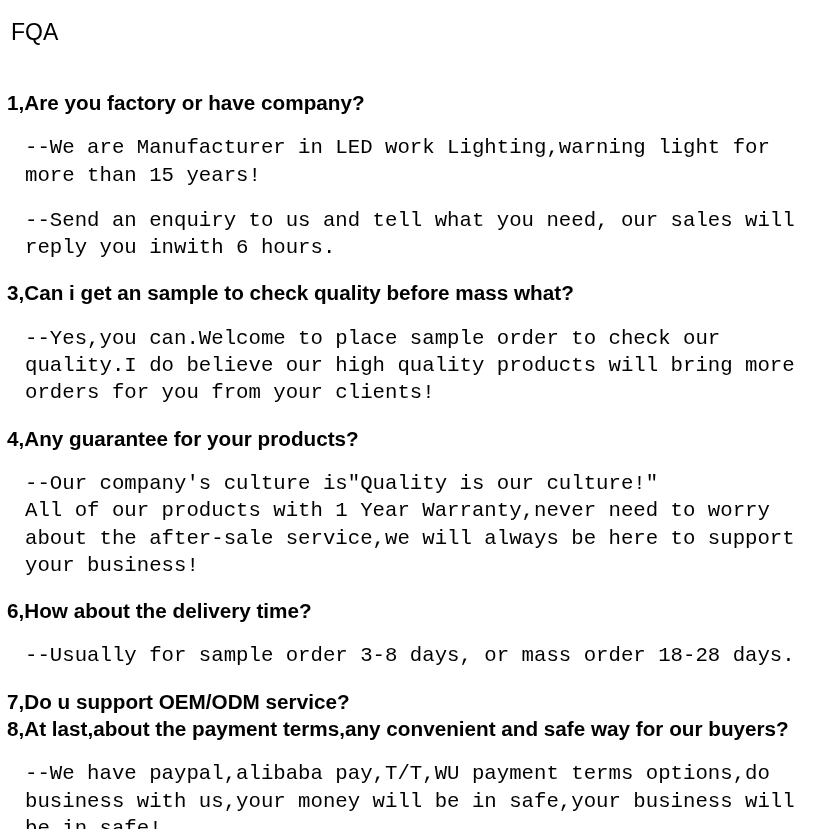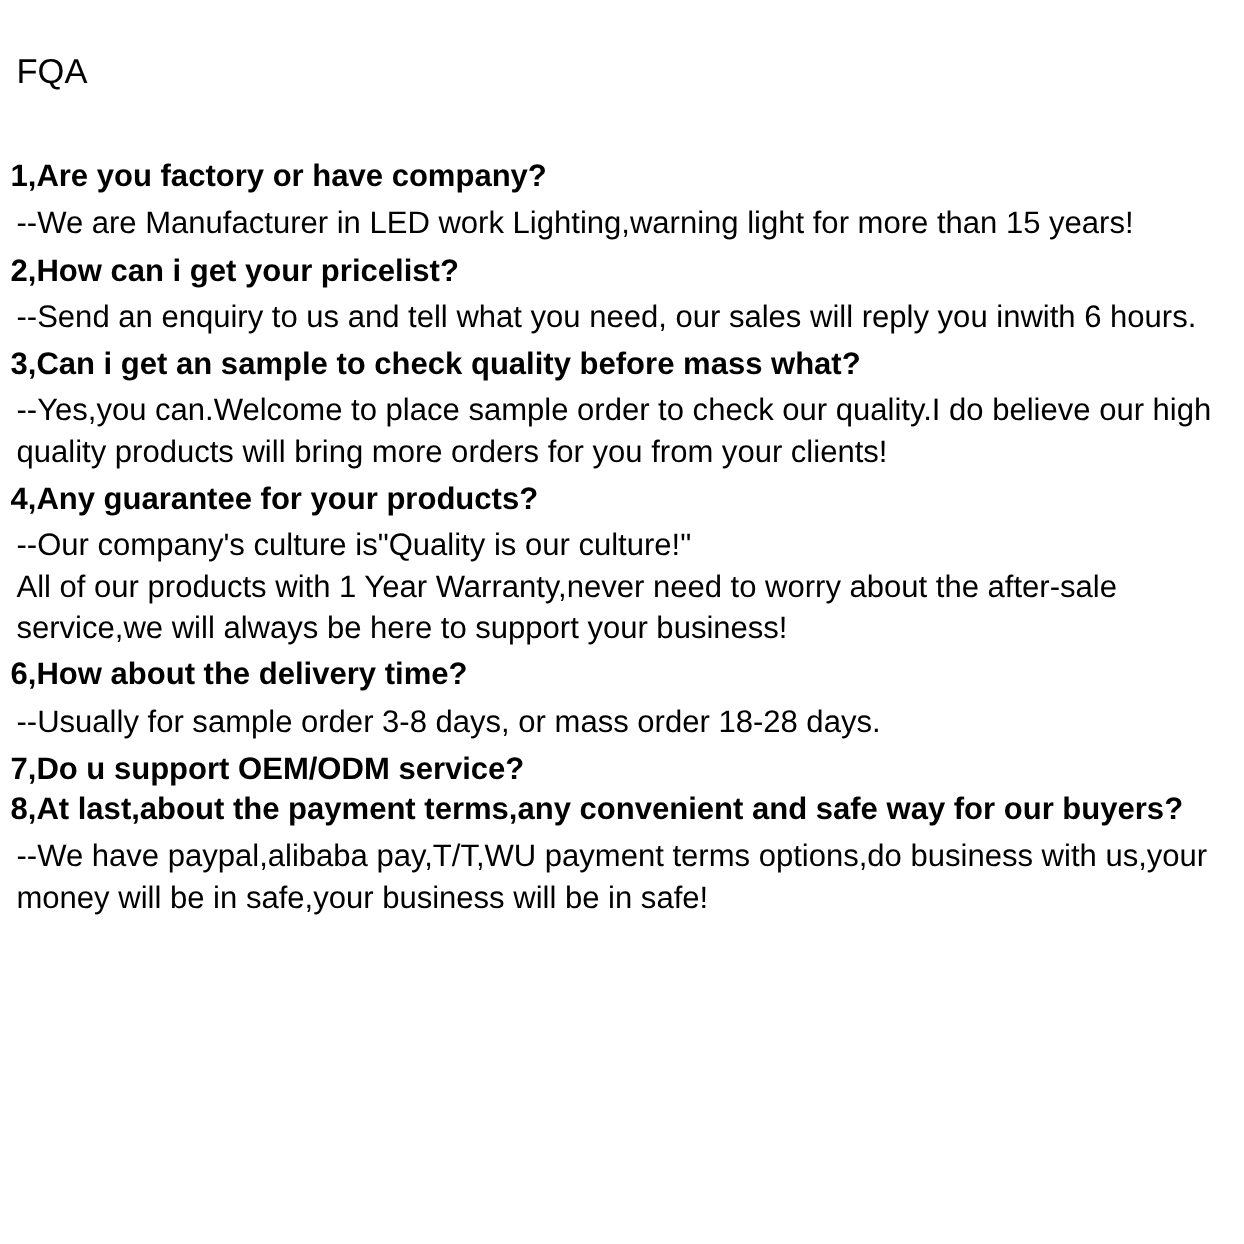--- a/index.html
+++ b/index.html
@@ -11,57 +11,57 @@
     height: 829px;
     background: #ffffff;
     color: #000000;
     font-family: "Liberation Sans", sans-serif;
     overflow: hidden;
   }
   .page-title {
     font-size: 23px;
     font-weight: 400;
     line-height: 28px;
-    margin: 33px 0 0 11px;
+    margin: 18px 0 0 11px;
     padding: 0;
   }
   .faq-list {
     margin: 43px 0 0 0;
     padding: 0 6px 0 7px;
     font-size: 20.7px;
     line-height: 27.3px;
   }
   .faq-item {
     margin: 0;
     padding: 0;
   }
   .faq-question {
     margin: 0;
     font-weight: 700;
   }
   .faq-answer {
-    margin: 4px;
+    margin: 18px;
     font-weight: 400;
     white-space: pre-wrap;
+    font-family: Liberation Mono, monospace;
   }
 </style>
 </head>
 <body>
 
 <h1 class="page-title">FQA</h1>
 
 <main class="faq-list">
 
   <section class="faq-item">
     <p class="faq-question">1,Are you factory or have company?</p>
     <p class="faq-answer">--We are Manufacturer in LED work Lighting,warning light for more than 15 years!</p>
   </section>
 
   <section class="faq-item">
-    <p class="faq-question">2,How can i get your pricelist?</p>
     <p class="faq-answer">--Send an enquiry to us and tell what you need, our sales will reply you inwith 6 hours.</p>
   </section>
 
   <section class="faq-item">
     <p class="faq-question">3,Can i get an sample to check quality before mass what?</p>
     <p class="faq-answer">--Yes,you can.Welcome to place sample order to check our quality.I do believe our high quality products will bring more orders for you from your clients!</p>
   </section>
 
   <section class="faq-item">
     <p class="faq-question">4,Any guarantee for your products?</p>

